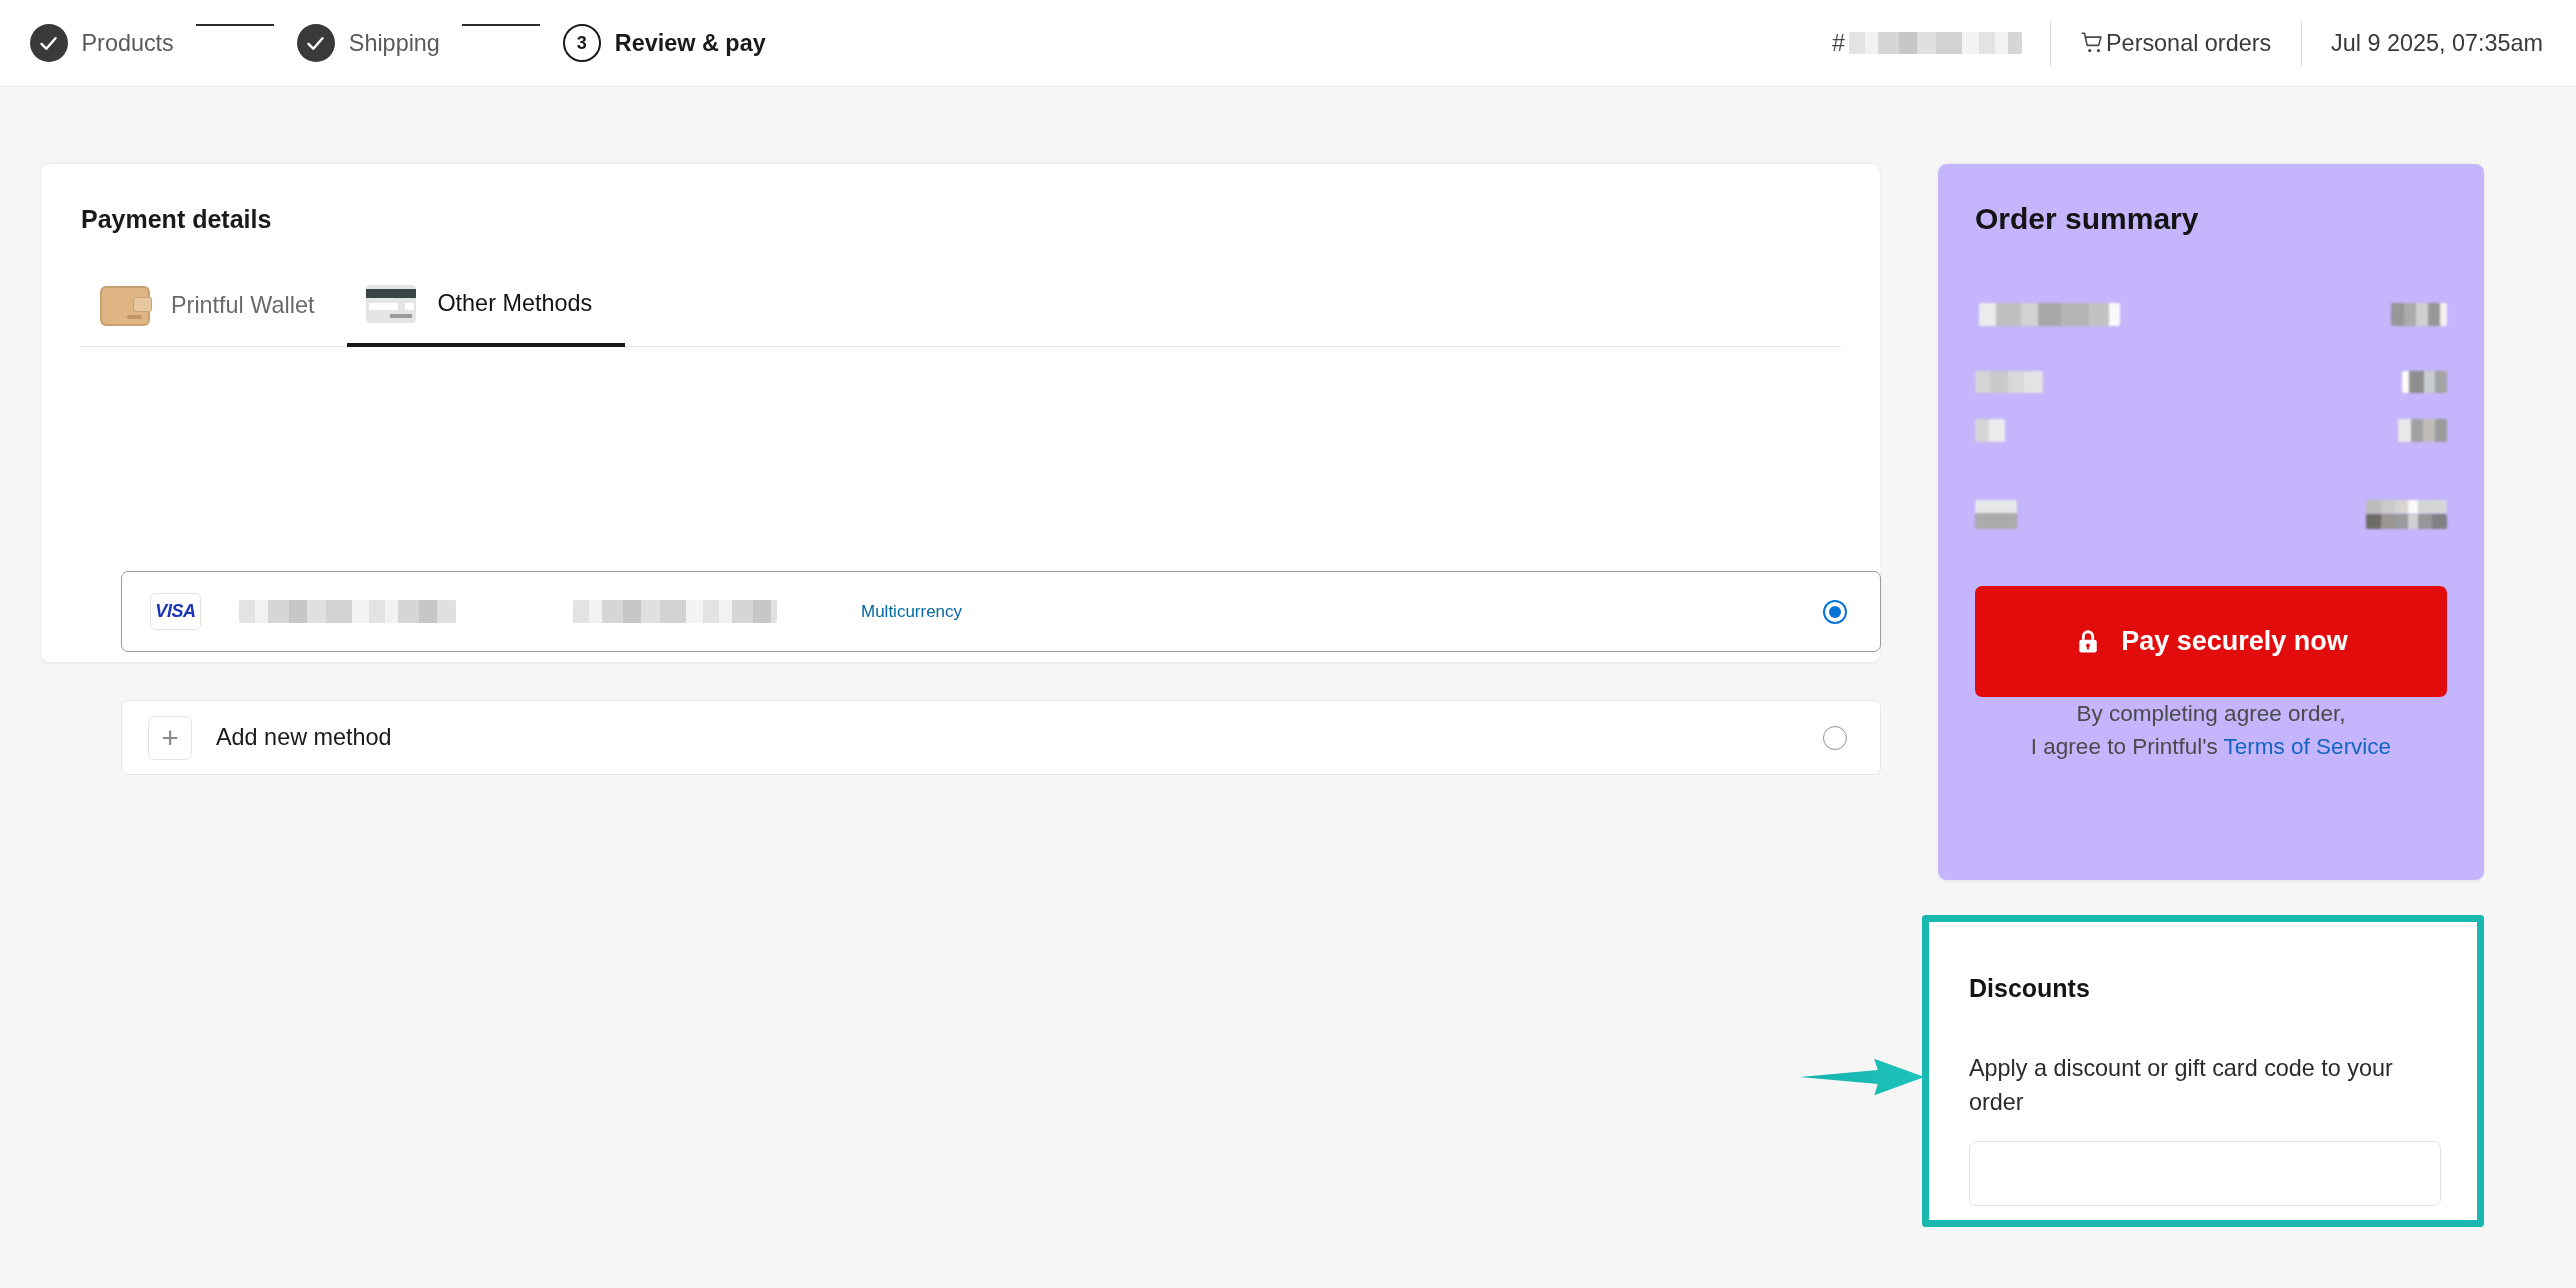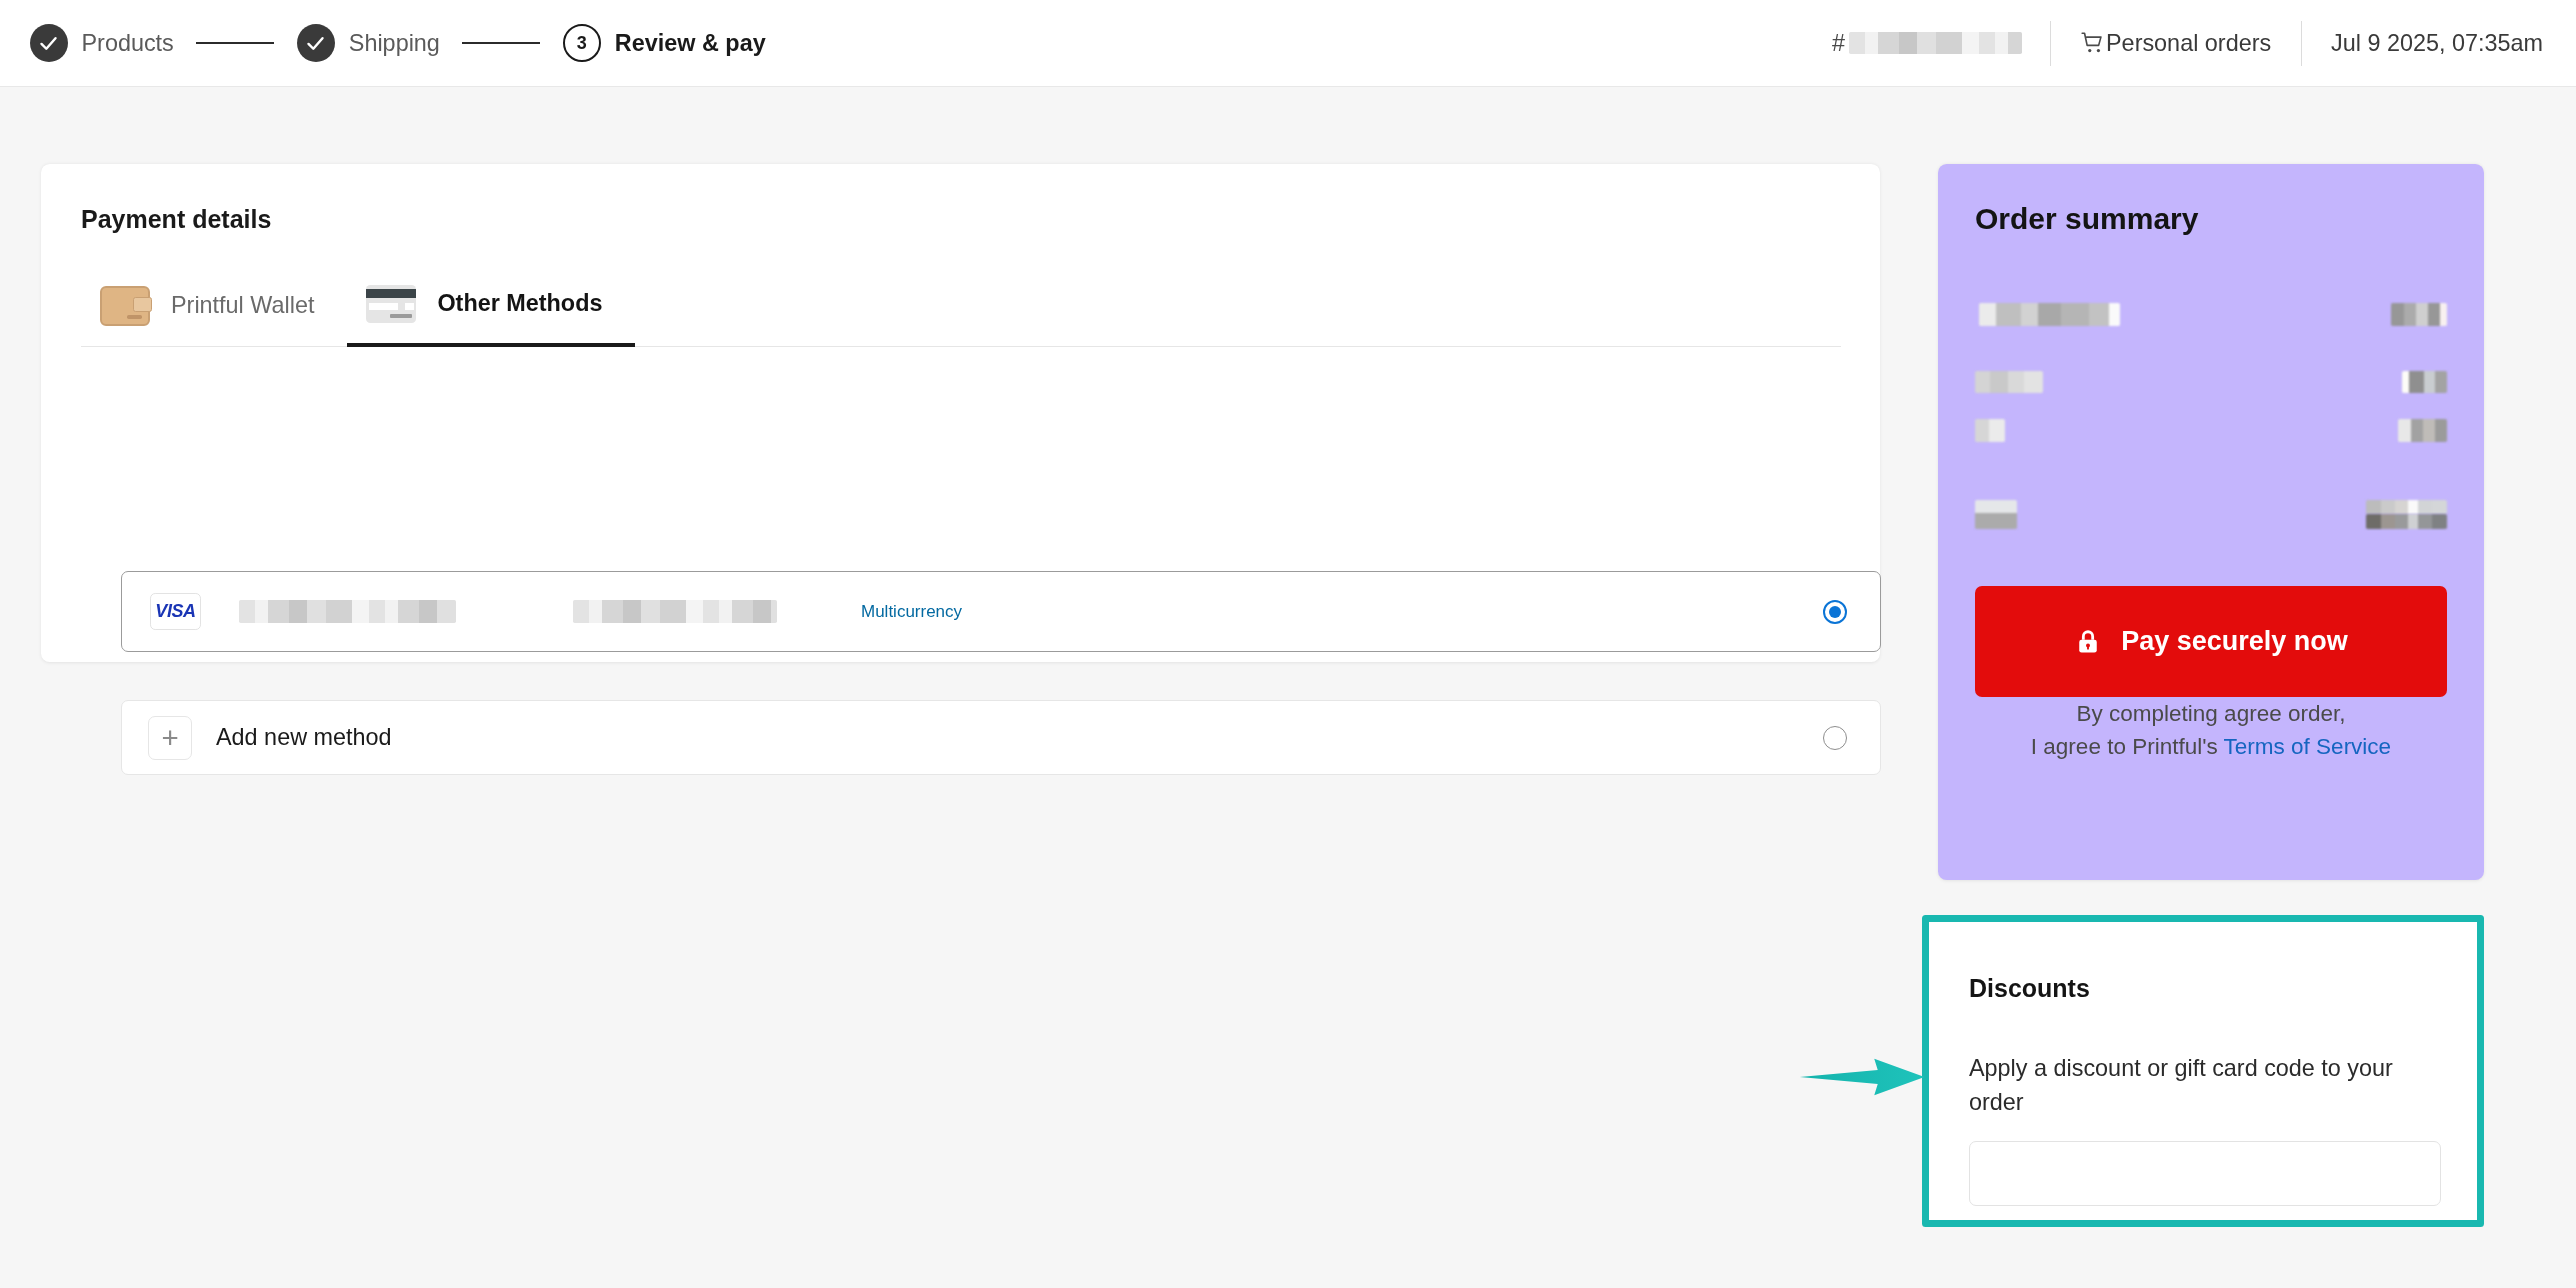--- a/index.html
+++ b/index.html
@@ -23,21 +23,21 @@
     width: 2576px;
     height: 87px;
     background: #ffffff;
     border-bottom: 0.9px solid #e8e8e8;
     box-sizing: border-box;
     display: flex;
     align-items: center;
   }
   .steps {
     display: flex;
-    align-items: center;
+    align-items: flex-start;
     margin-left: 29.5px;
   }
   .step {
     display: flex;
     align-items: center;
   }
   .step-circle {
     width: 38px; height: 38px;
     border-radius: 50%;
     display: flex;
@@ -170,21 +170,21 @@
   .tab.active {
     border-bottom: 4.3px solid #1a1a1a;
   }
   .tab-label {
     font-size: 23.4px;
     color: #6a6a6a;
     white-space: nowrap;
   }
   .tab.active .tab-label {
     color: #141414;
-    font-weight: bold;
+    font-weight: normal;
   }
 
   .wallet-icon {
     width: 50px; height: 40px;
     background: #dfb584;
     border: 2.6px solid #c9a073;
     border-radius: 6px;
     position: relative;
     box-sizing: border-box;
     flex: none;

